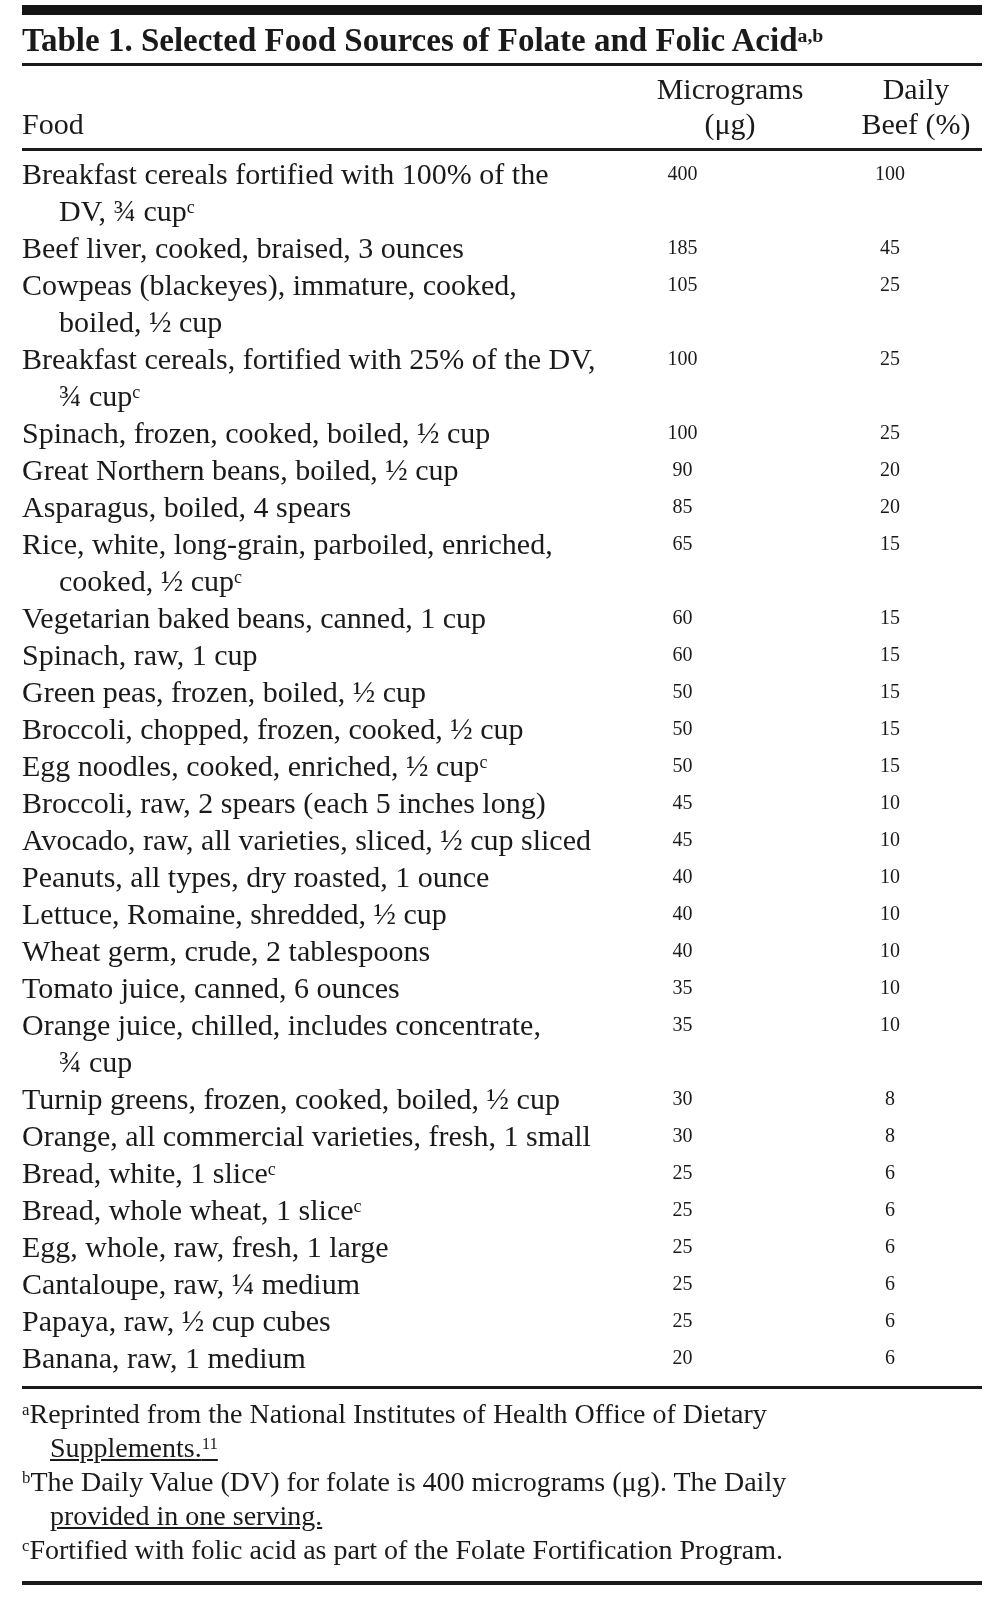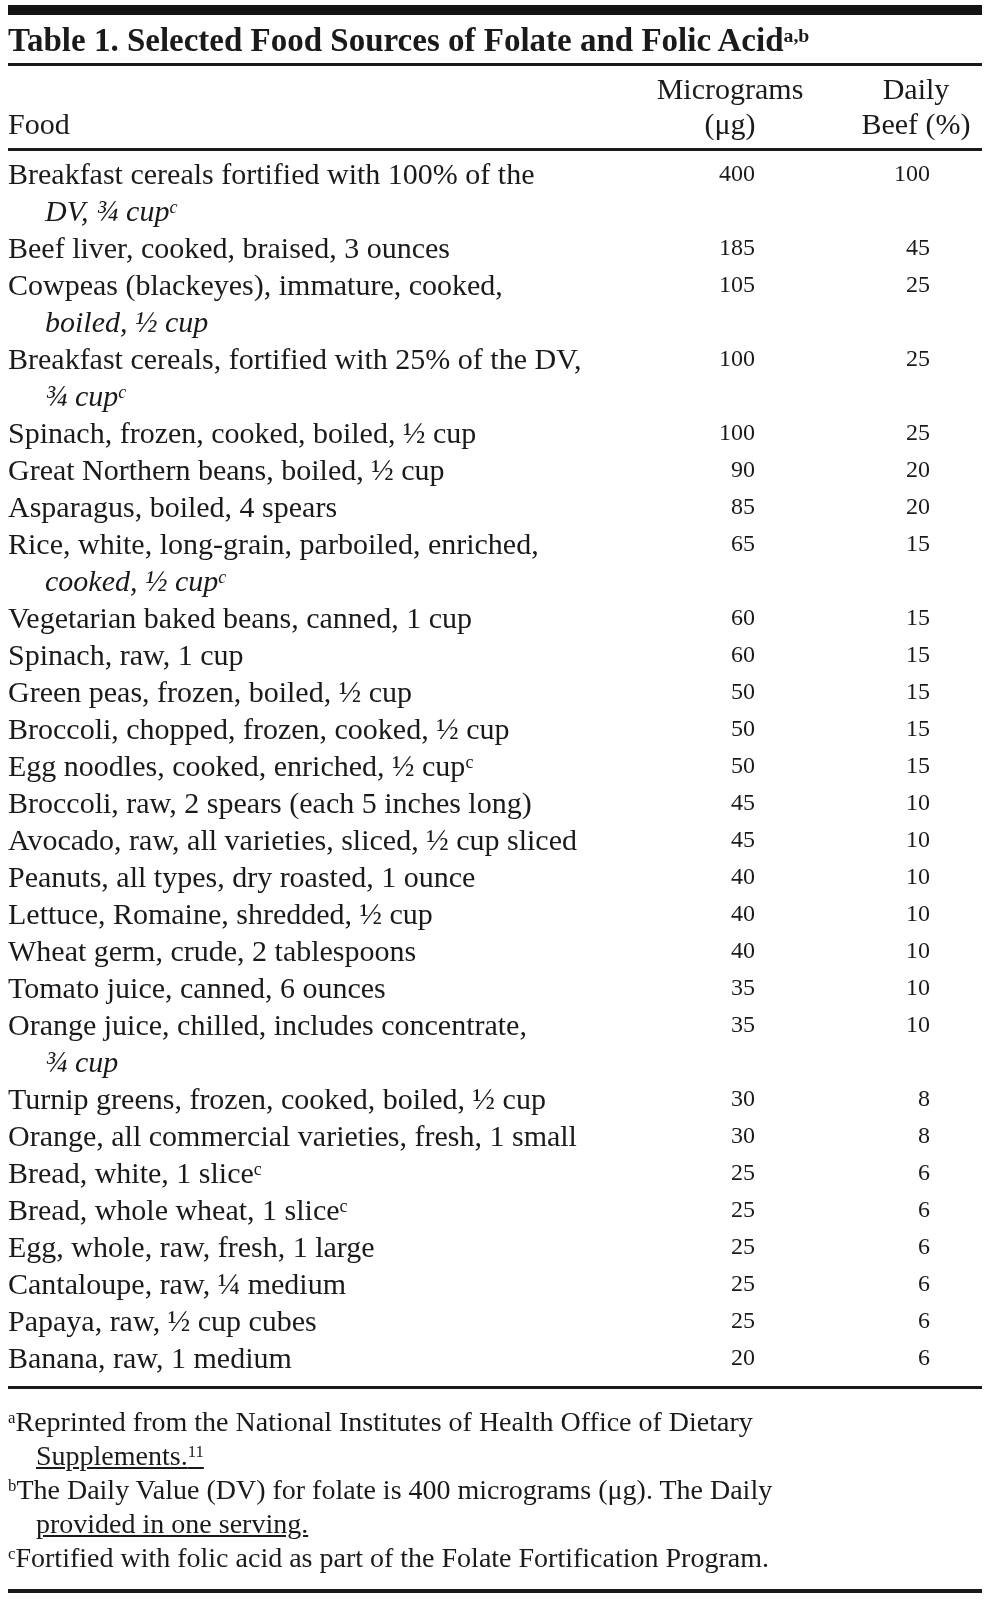--- a/index.html
+++ b/index.html
@@ -3,21 +3,21 @@
 <meta charset="utf-8">
 <style>
   html, body { margin: 0; padding: 0; }
   body {
     width: 990px; height: 1620px;
     background: #ffffff;
     color: #1a1a1a;
     font-family: "Liberation Serif", serif;
     overflow: hidden;
   }
-  .page { padding: 5px 8px 0 8px; }
+  .page { padding: 5px 8px 0 8px; margin-left: 14px; }
   .bar-top { height: 10px; background: #141414; }
   .bar-bottom { height: 4px; background: #1a1a1a; margin-top: 8px; }
   .rule { height: 3px; background: #1a1a1a; }
   .title {
     font-size: 33px; font-weight: bold; line-height: 40px;
     margin: 5px 0 3px 0; white-space: nowrap;
   }
   sup {
     font-size: 0.60em; line-height: 0;
     position: relative; top: -0.45em; vertical-align: baseline;
@@ -29,25 +29,25 @@
   .head-cell { font-size: 30px; line-height: 35px; }
   .head-food { text-align: left; }
   .head-mid, .head-right { text-align: center; }
   .rows { padding: 4px 0 10px 0; }
   .row {
     display: grid; grid-template-columns: 1fr 240px 132px;
     align-items: start;
   }
   .food-cell { font-size: 30px; line-height: 37px; }
   .food-line { white-space: nowrap; }
-  .food-line.cont { padding-left: 37px; font-style: italic; }
-  .num { font-size: 24px; line-height: 37px; text-align: right; }
+  .food-line.cont { padding-left: 37px; }
+  .num { font-size: 20px; line-height: 37px; text-align: center; }
   .num.mcg { padding-right: 95px; }
   .num.dv  { padding-right: 52px; }
-  .footnotes { padding: 16px 0 6px 0; font-size: 28px; line-height: 34px; }
+  .footnotes { padding: 8px 0 6px 0; font-size: 28px; line-height: 34px; }
   .fn-line { white-space: nowrap; }
   .fn-line.cont { padding-left: 28px; text-decoration: underline; }
 </style>
 </head>
 <body>
 
 <div class="page">
 
   <div class="bar-top"></div>
 

